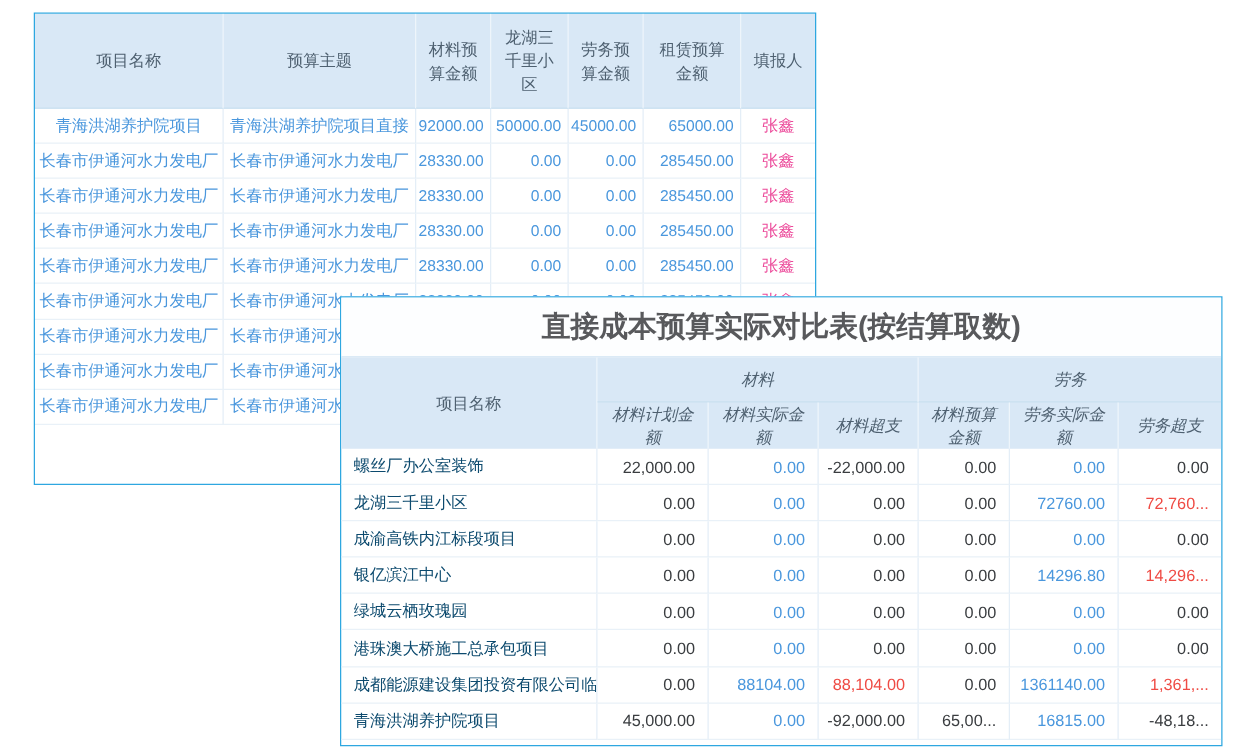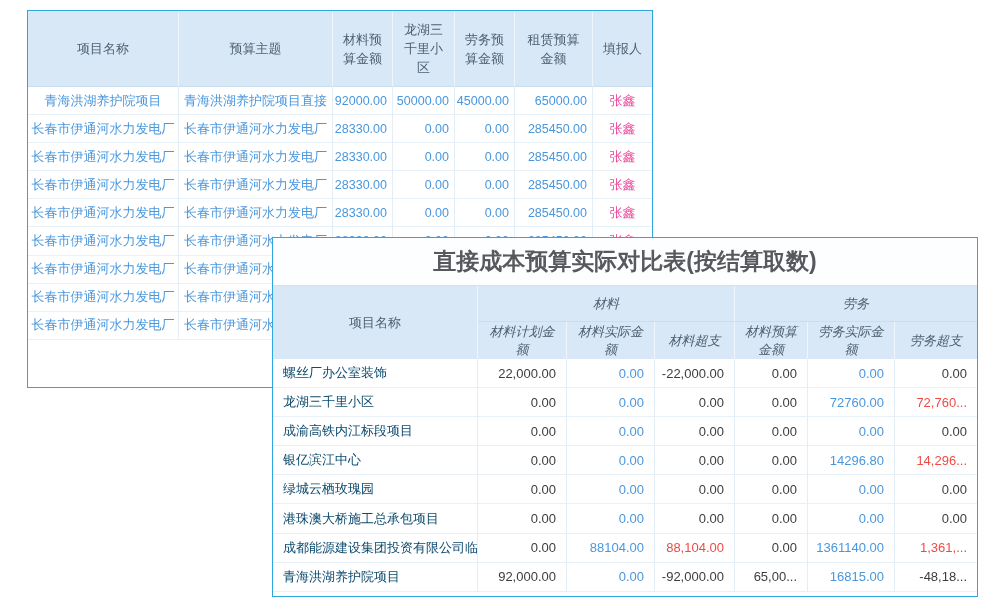--- a/index.html
+++ b/index.html
@@ -234,21 +234,21 @@
           <div class="cell c-name">成都能源建设集团投资有限公司临时</div>
           <div class="cell c-num t-dark">0.00</div>
           <div class="cell c-num t-blue">88104.00</div>
           <div class="cell c-num t-red">88,104.00</div>
           <div class="cell c-num t-dark">0.00</div>
           <div class="cell c-num t-blue">1361140.00</div>
           <div class="cell c-num t-red">1,361,...</div>
         </div>
         <div class="row fcols">
           <div class="cell c-name">青海洪湖养护院项目</div>
-          <div class="cell c-num t-dark">92,000.00</div>
+          <div class="cell c-num t-dark">45,000.00</div>
           <div class="cell c-num t-blue">0.00</div>
           <div class="cell c-num t-dark">-92,000.00</div>
           <div class="cell c-num t-dark">65,00...</div>
           <div class="cell c-num t-blue">16815.00</div>
           <div class="cell c-num t-dark">-48,18...</div>
         </div>
       </div>
   </div>
 
 </div>

